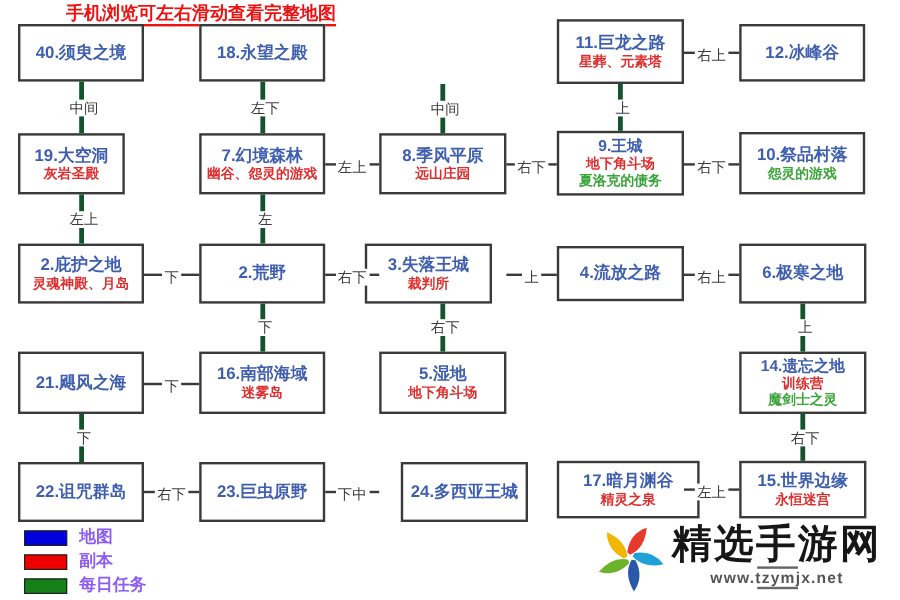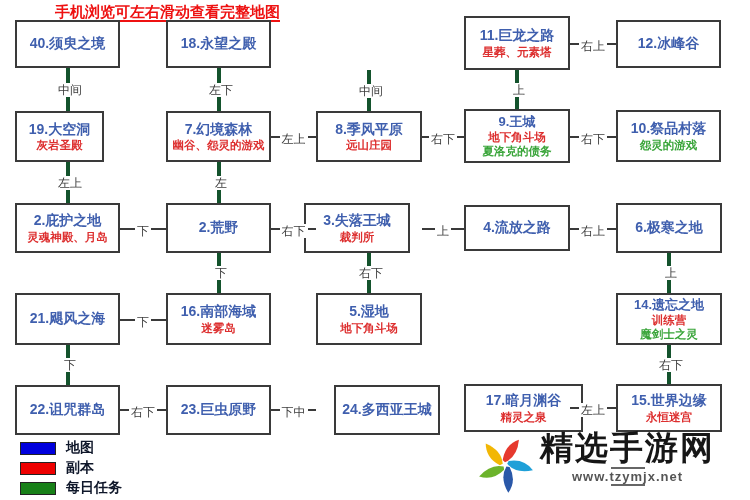--- a/index.html
+++ b/index.html
@@ -27,22 +27,22 @@
     position:absolute;left:50%;top:50%;transform:translate(-50%,-50%);
     background:#fff;padding:0 2px;font-size:12px;color:#3c3c3c;white-space:nowrap;line-height:14px;
   }
   .hline .elb{top:1px;}
   .legend{position:absolute;left:20px;top:438px;}
   .legend-row{display:flex;align-items:center;height:20px;margin-bottom:0;}
   .sw{width:36px;height:13px;margin-right:10px;border:1px solid #222;box-sizing:border-box;}
   .sw.blue{background:#0000dd;}
   .sw.red{background:#ee0000;}
   .sw.green{background:#188018;}
-  .legend-label{font-size:14px;color:#0f172a;font-weight:bold;}
-  .watermark{position:absolute;left:474px;top:431px;display:flex;align-items:flex-start;}
+  .legend-label{font-size:14px;color:#8b5cf6;font-weight:bold;}
+  .watermark{position:absolute;left:494px;top:431px;display:flex;align-items:center;}
   .wm-logo{width:62px;height:64px;flex:0 0 auto;}
   .wm-text{margin-left:4px;}
   .wm-name{font-size:33px;font-weight:bold;color:#161616;letter-spacing:2px;line-height:34px;}
   .wm-url{display:flex;align-items:center;justify-content:center;margin-top:2px;flex-direction:column;}
   .wm-url .dash{display:inline-block;width:34px;height:0;border-top:2px solid #666;}
   .wm-url .u{font-size:13px;font-weight:bold;color:#555;margin:0 6px;letter-spacing:1px;}
 </style>
 </head>
 <body>
 

